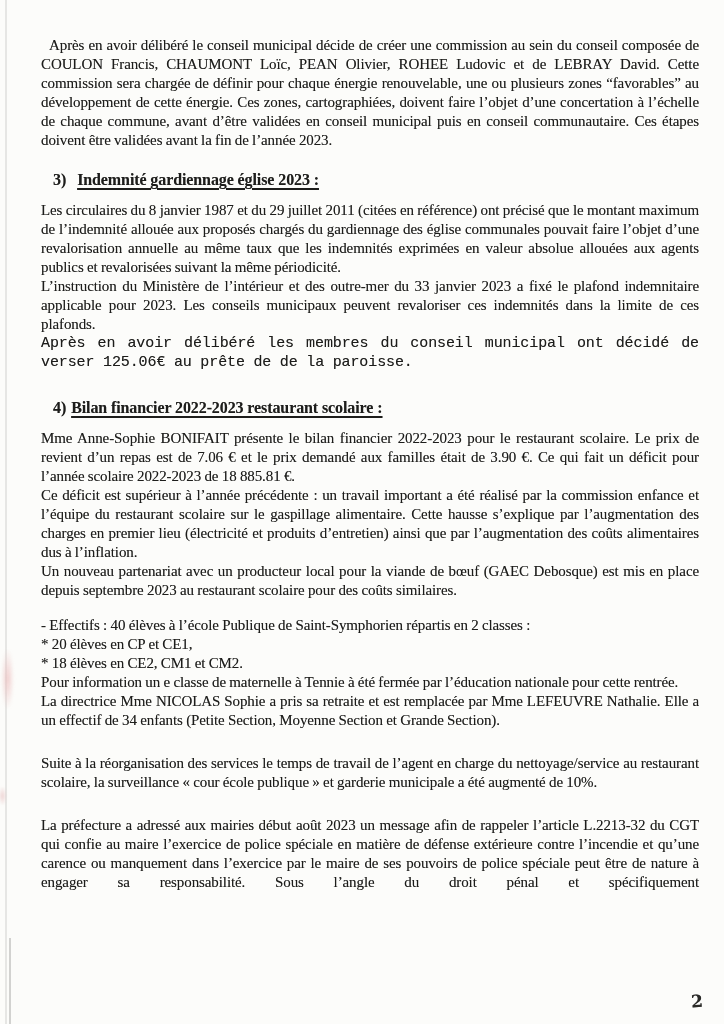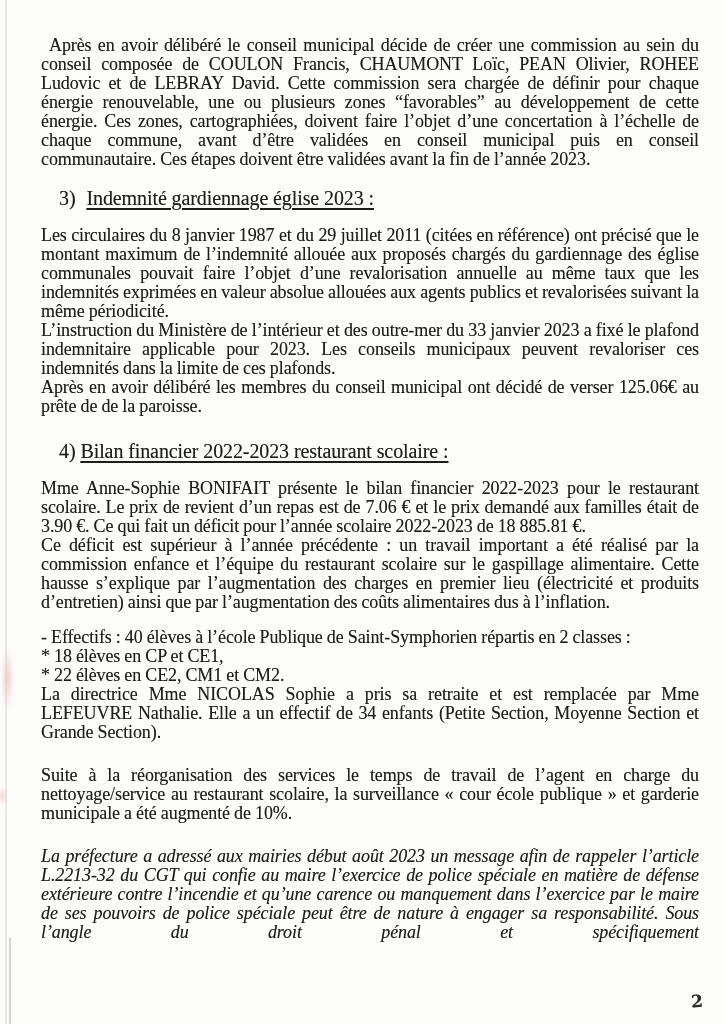--- a/index.html
+++ b/index.html
@@ -14,39 +14,39 @@
     text-shadow: 0 0 0.6px rgba(25,25,25,0.45);
   }
   .content {
     position: absolute;
     left: 41px;
     top: 36px;
     width: 658px;
   }
   p.body {
     margin: 0;
-    font-size: 18px;
+    font-size: 15px;
     line-height: 19px;
     text-align: justify;
     letter-spacing: -0.1px;
     word-spacing: -0.3px;
   }
   p.indent-first { text-indent: 8px; }
-  p.justify-last { text-align-last: justify; font-style: italic; }
+  p.justify-last { text-align-last: justify; }
   .section-s3 { margin-top: 20px; }
-  .decision   { margin-top: 11px; }
+  .decision   { margin-top: 11px; font-family: Liberation Mono, monospace; }
   .section-s4 { margin-top: 26px; }
   .section-s5 { margin-top: 16px; }
   .section-s6 { margin-top: 24px; }
   .section-s7 { margin-top: 24px; }
   h2.heading {
-    margin: 18px;
-    font-size: 20px;
+    margin: 12px;
+    font-size: 16px;
     line-height: 19px;
-    font-weight: normal;
+    font-weight: bold;
     letter-spacing: -0.1px;
     white-space: nowrap;
   }
   h2.heading .num { margin-right: 5px; }
   h2.heading .num.wide { margin-right: 11px; }
   h2.heading .title {
     text-decoration: underline;
     text-decoration-thickness: 1.5px;
     text-underline-offset: 3px;
   }
@@ -105,26 +105,28 @@
       <p class="body">L’instruction du Ministère de l’intérieur et des outre-mer du 33 janvier 2023 a fixé le plafond indemnitaire applicable pour 2023. Les conseils municipaux peuvent revaloriser ces indemnités dans la limite de ces plafonds.</p>
       <p class="body decision">Après en avoir délibéré les membres du conseil municipal ont décidé de verser 125.06€ au prête de de la paroisse.</p>
     </div>
 
     <div class="section-s4">
       <h2 class="heading">
         <span class="num">4)</span><span class="title">Bilan financier 2022-2023 restaurant scolaire&nbsp;:</span>
       </h2>
       <p class="body">Mme Anne-Sophie BONIFAIT présente le bilan financier 2022-2023 pour le restaurant scolaire. Le prix de revient d’un repas est de 7.06 € et le prix demandé aux familles était de 3.90 €. Ce qui fait un déficit pour l’année scolaire 2022-2023 de 18 885.81 €.</p>
       <p class="body">Ce déficit est supérieur à l’année précédente&nbsp;: un travail important a été réalisé par la commission enfance et l’équipe du restaurant scolaire sur le gaspillage alimentaire. Cette hausse s’explique par l’augmentation des charges en premier lieu (électricité et produits d’entretien) ainsi que par l’augmentation des coûts alimentaires dus à l’inflation.</p>
+      <p class="body">Un nouveau partenariat avec un producteur local pour la viande de bœuf (GAEC Debosque) est mis en place depuis septembre 2023 au restaurant scolaire pour des coûts similaires.</p>
     </div>
 
     <div class="section-s5">
       <p class="body">- Effectifs&nbsp;: 40 élèves à l’école Publique de Saint-Symphorien répartis en 2 classes&nbsp;:</p>
-      <p class="body">* 18 élèves en CP et CE1,</p>
-      <p class="body">* 22 élèves en CE2, CM1 et CM2.</p>
+      <p class="body">* 20 élèves en CP et CE1,</p>
+      <p class="body">* 18 élèves en CE2, CM1 et CM2.</p>
+      <p class="body">Pour information un e classe de maternelle à Tennie à été fermée par l’éducation nationale pour cette rentrée.</p>
       <p class="body">La directrice Mme NICOLAS Sophie a pris sa retraite et est remplacée par Mme LEFEUVRE Nathalie. Elle a un effectif de 34 enfants (Petite Section, Moyenne Section et Grande Section).</p>
     </div>
 
     <div class="section-s6">
       <p class="body">Suite à la réorganisation des services le temps de travail de l’agent en charge du nettoyage/service au restaurant scolaire, la surveillance «&nbsp;cour école publique&nbsp;» et garderie municipale a été augmenté de 10%.</p>
     </div>
 
     <div class="section-s7">
       <p class="body justify-last">La préfecture a adressé aux mairies début août 2023 un message afin de rappeler l’article L.2213-32 du CGT qui confie au maire l’exercice de police spéciale en matière de défense extérieure contre l’incendie et qu’une carence ou manquement dans l’exercice par le maire de ses pouvoirs de police spéciale peut être de nature à engager sa responsabilité. Sous l’angle du droit pénal et spécifiquement</p>
     </div>

